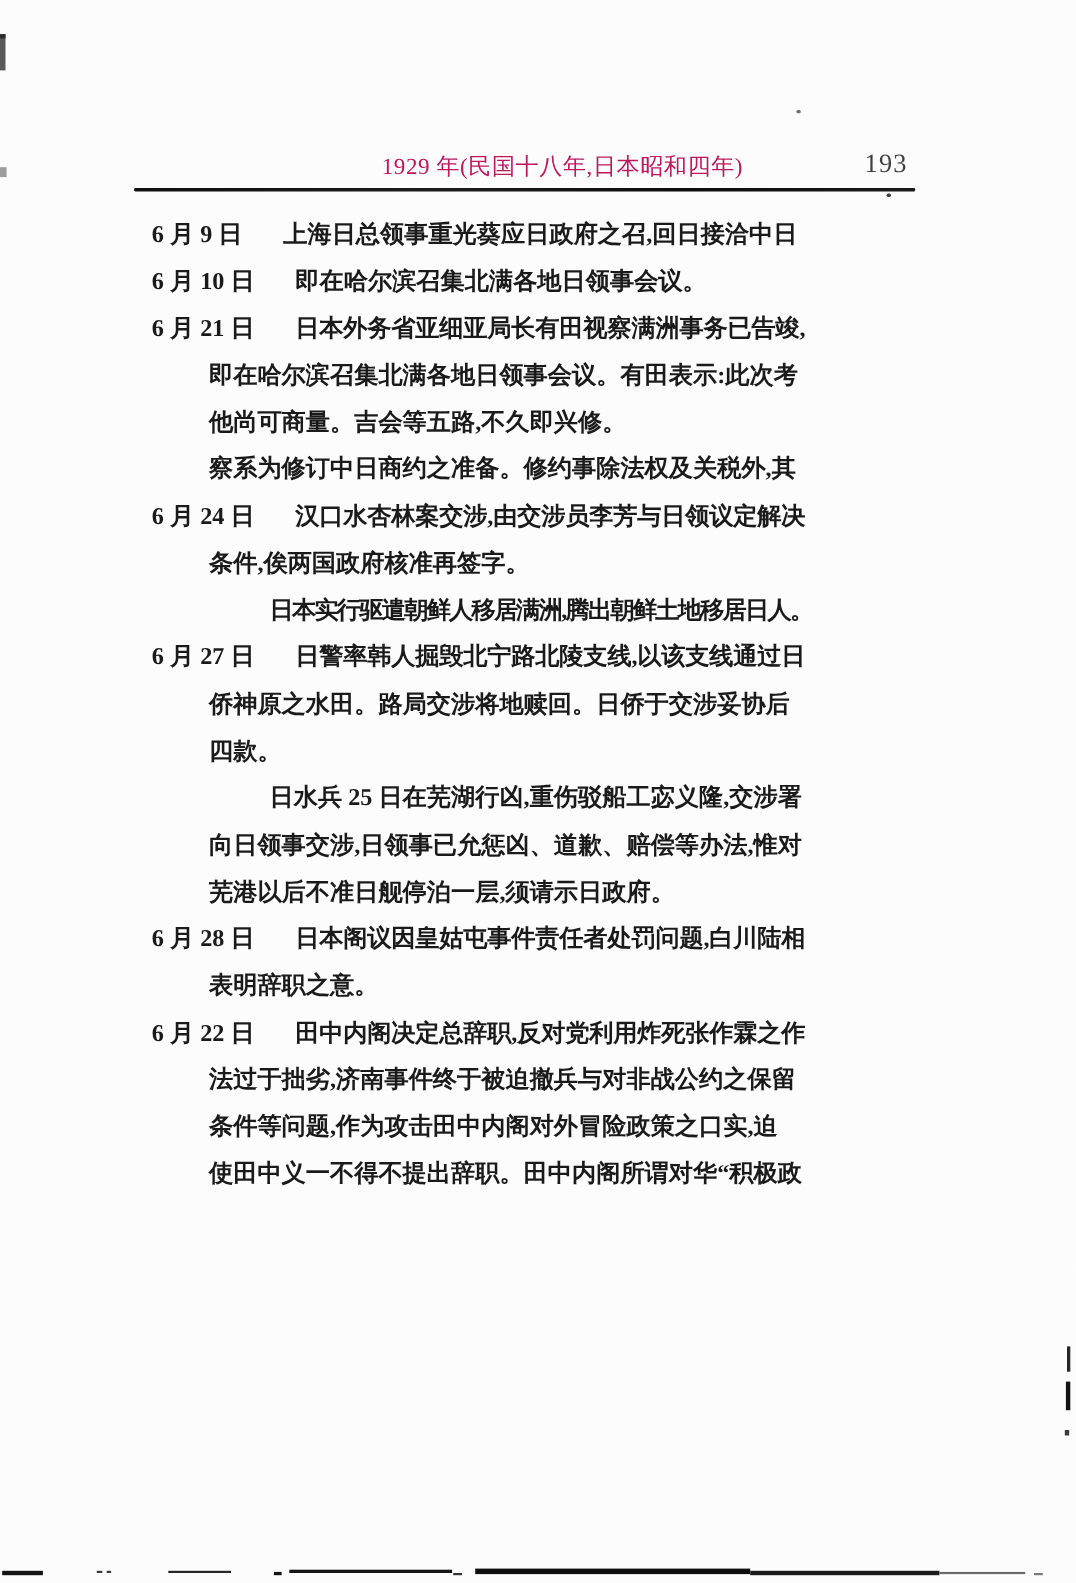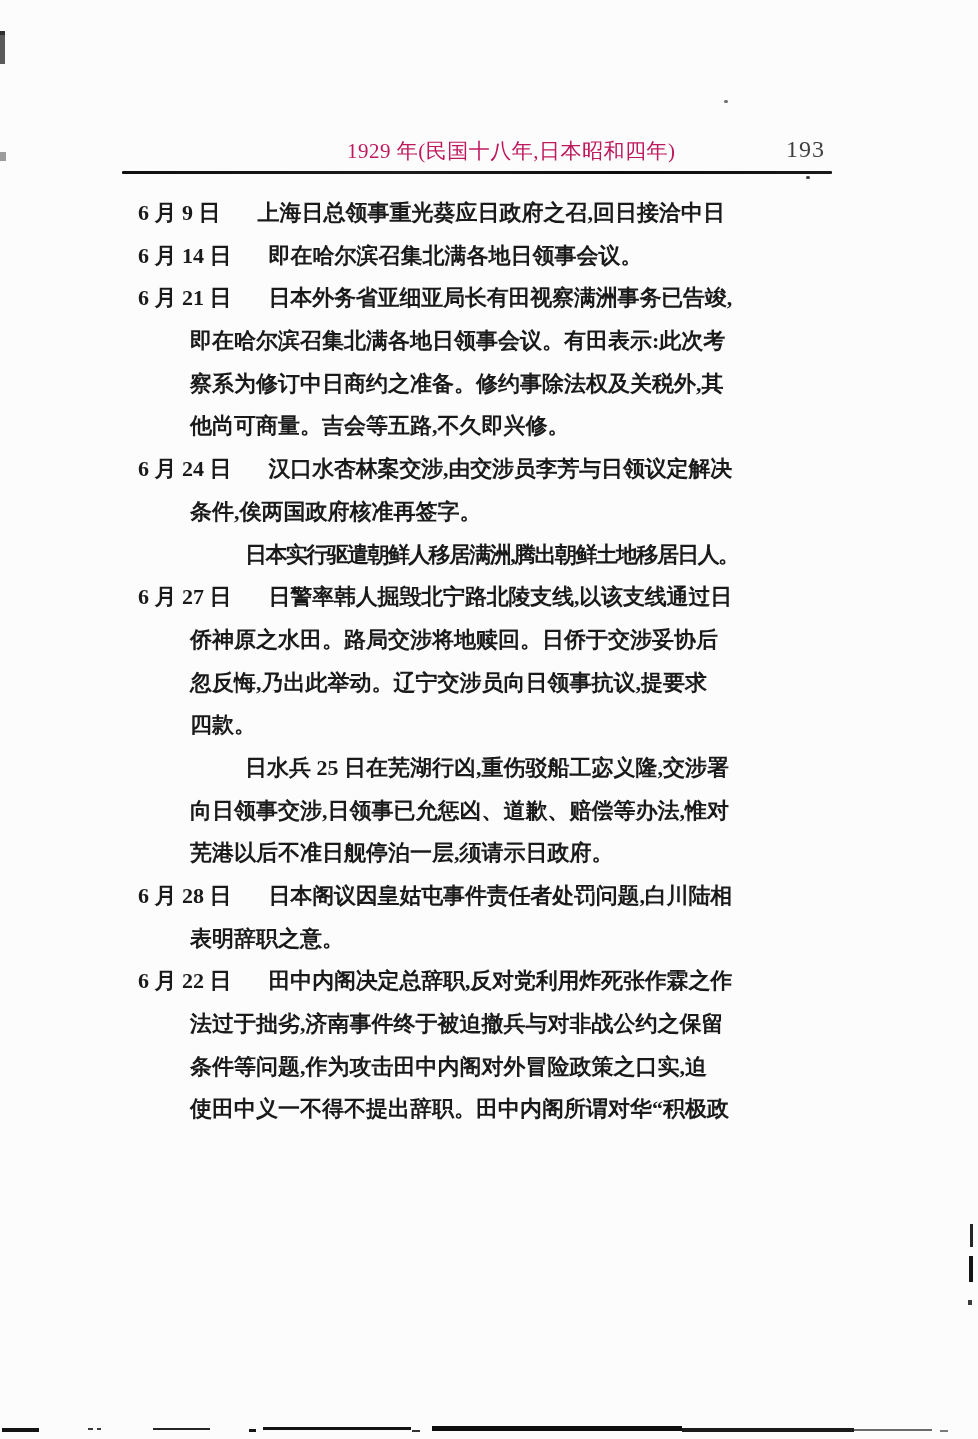--- a/index.html
+++ b/index.html
@@ -86,39 +86,38 @@
 
   <div class="running-head">1929 年(民国十八年,日本昭和四年)</div>
   <div class="page-number">193</div>
   <div class="head-rule"></div>
 
   <div class="body-text" id="entries">
       <div class="entry">
         <div class="line first"><span class="date">6 月 9 日</span><span class="gap"></span><span class="txt">上海日总领事重光葵应日政府之召,回日接洽中日</span></div>
       </div>
       <div class="entry">
-        <div class="line first"><span class="date">6 月 14 日</span><span class="gap"></span><span class="txt">即在哈尔滨召集北满各地日领事会议。</span></div>
+        <div class="line first"><span class="date">6 月 10 日</span><span class="gap"></span><span class="txt">即在哈尔滨召集北满各地日领事会议。</span></div>
       </div>
       <div class="entry">
         <div class="line first"><span class="date">6 月 21 日</span><span class="gap"></span><span class="txt" style="letter-spacing: -0.18px;">日本外务省亚细亚局长有田视察满洲事务已告竣,</span></div>
         <div class="line cont"><span class="txt">即在哈尔滨召集北满各地日领事会议。有田表示:此次考</span></div>
+        <div class="line cont"><span class="txt">他尚可商量。吉会等五路,不久即兴修。</span></div>
         <div class="line cont"><span class="txt">察系为修订中日商约之准备。修约事除法权及关税外,其</span></div>
-        <div class="line cont"><span class="txt">他尚可商量。吉会等五路,不久即兴修。</span></div>
       </div>
       <div class="entry">
         <div class="line first"><span class="date">6 月 24 日</span><span class="gap"></span><span class="txt" style="letter-spacing: -0.18px;">汉口水杏林案交涉,由交涉员李芳与日领议定解决</span></div>
         <div class="line cont"><span class="txt">条件,俟两国政府核准再签字。</span></div>
       </div>
       <div class="entry">
         <div class="line para-first"><span class="txt" style="letter-spacing: -1.6px;">日本实行驱遣朝鲜人移居满洲,腾出朝鲜土地移居日人。</span></div>
       </div>
       <div class="entry">
         <div class="line first"><span class="date">6 月 27 日</span><span class="gap"></span><span class="txt" style="letter-spacing: -0.18px;">日警率韩人掘毁北宁路北陵支线,以该支线通过日</span></div>
         <div class="line cont"><span class="txt">侨神原之水田。路局交涉将地赎回。日侨于交涉妥协后</span></div>
-        <div class="line cont"><span class="txt">忽反悔,乃出此举动。辽宁交涉员向日领事抗议,提要求</span></div>
         <div class="line cont"><span class="txt">四款。</span></div>
       </div>
       <div class="entry">
         <div class="line para-first"><span class="txt">日水兵 25 日在芜湖行凶,重伤驳船工宓义隆,交涉署</span></div>
         <div class="line cont"><span class="txt">向日领事交涉,日领事已允惩凶、道歉、赔偿等办法,惟对</span></div>
         <div class="line cont"><span class="txt">芜港以后不准日舰停泊一层,须请示日政府。</span></div>
       </div>
       <div class="entry">
         <div class="line first"><span class="date">6 月 28 日</span><span class="gap"></span><span class="txt" style="letter-spacing: -0.18px;">日本阁议因皇姑屯事件责任者处罚问题,白川陆相</span></div>
         <div class="line cont"><span class="txt">表明辞职之意。</span></div>

